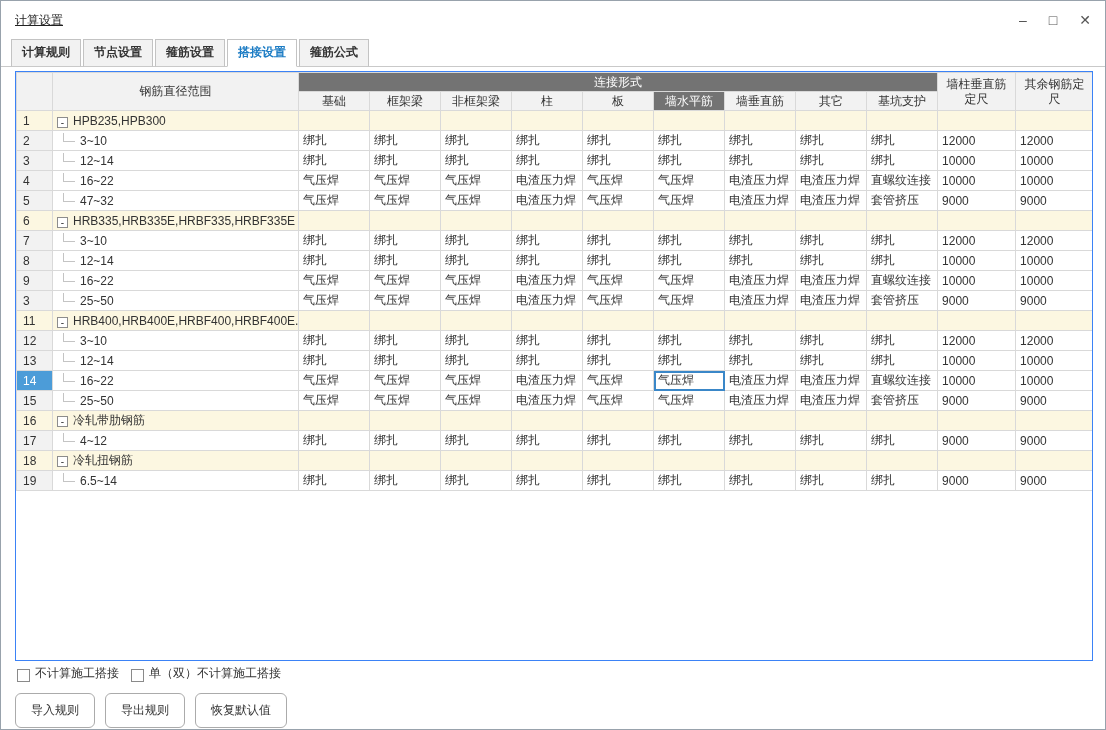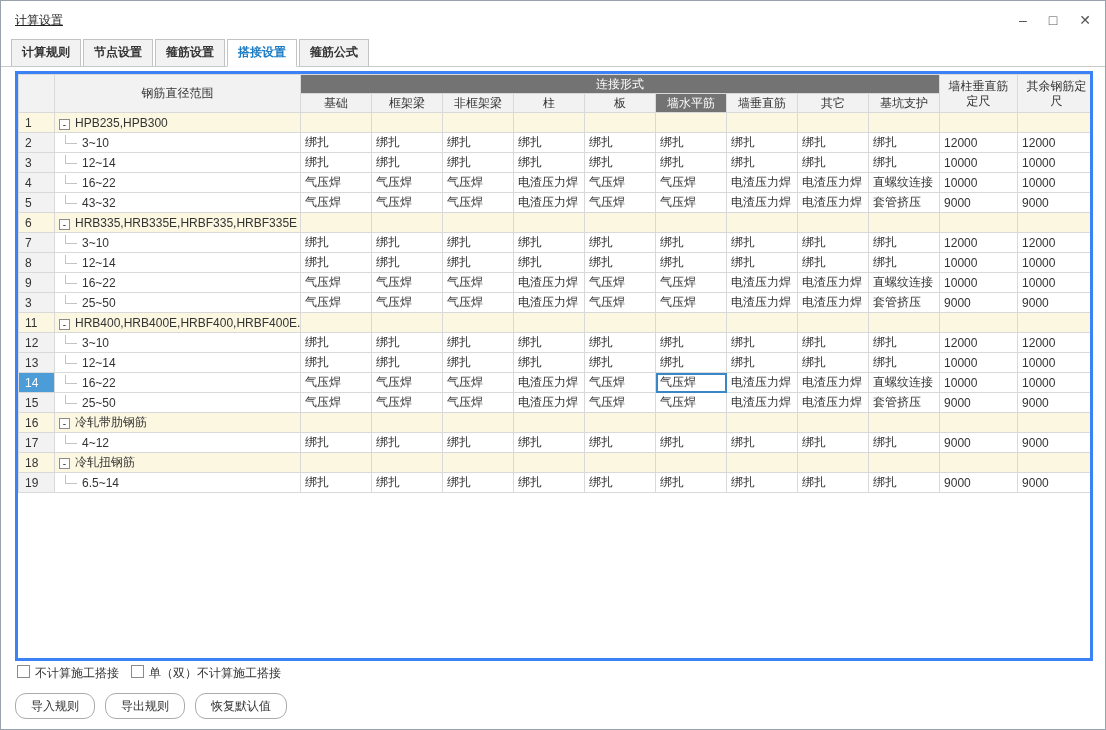--- a/index.html
+++ b/index.html
@@ -13,40 +13,40 @@
   .title { font-size:12px; color:#222;text-decoration:underline; }
   .win-controls { display:flex; align-items:center; gap:22px; }
   .wc { color:#555; font-size:14px; line-height:14px; cursor:default; }
 
   
   .tabbar { display:flex; align-items:flex-end; padding:0 10px; height:28px; border-bottom:1px solid #C9C9C9; background:#fff;font-weight:bold; }
   .tab { padding:4px 10px 5px; border:1px solid #C3C3C3; border-bottom:1px solid #C9C9C9; background:#F2F2F2; margin-right:2px; margin-bottom:-1px; color:#333; cursor:default; white-space:nowrap; }
   .tab.active { background:#fff; color:#1C7CC4; border-bottom:1px solid #fff; }
 
   
-  .table-wrap { position:absolute; left:14px; top:70px; width:1078px; height:590px; border:3px solid #3b82f6; background:#fff; overflow:hidden; }
+  .table-wrap { position:absolute; left:14px; top:70px; width:1078px; height:590px; border:1px solid #3b82f6; background:#fff; overflow:hidden; }
   table { border-collapse:collapse; width:100%; table-layout:fixed; }
   th, td { border:1px solid #D9D9D9; padding:0 4px; overflow:hidden; white-space:nowrap; font-weight:normal; }
   thead th { height:19px; background:#F2F2F2; text-align:center; color:#333; }
   thead th.blue { background:#737373; color:#fff; }
   thead th.wrap { white-space:normal; line-height:1.25; }
   tbody td { height:20px; text-align:left; background:#fff; }
   td.row-num { background:#F2F2F2; text-align:left; padding-left:6px; color:#333; }
   td.row-num.sel-num { background:#4C9CD8; color:#fff; }
   tr.group-row td { background:#FCF7E1; }
   .collapse-box { display:inline-block; width:11px; height:11px; border:1px solid #8C8C8C; background:#fff; line-height:9px; text-align:center; font-size:10px; margin-right:5px; vertical-align:-1px; color:#333; }
   .tree-line { display:inline-block; width:12px; height:9px; border-left:1px solid #C4C4C4; border-bottom:1px solid #C4C4C4; margin:0 5px 3px 6px; }
   td.sel-cell { outline:2px solid #3A87C8; outline-offset:-2px; }
 
   
   .check-row { position:absolute; left:16px; top:664px; display:flex; align-items:center; }
-  .chk { display:flex; align-items:flex-start; margin-right:12px; cursor:default; }
+  .chk { display:flex; align-items:flex-end; margin-right:12px; cursor:default; }
   .checkbox { display:inline-block; width:13px; height:13px; border:1px solid #8A8A8A; background:#fff; margin-right:5px; }
   .btn-row { position:absolute; left:14px; top:692px; display:flex; gap:10px; }
-  .btn { height:26px; padding:0 15px; background:#fff; border:1px solid #ABABAB; border-radius:11px; font-size:12px; font-family:inherit; color:#333; cursor:default; }
+  .btn { height:35px; padding:0 15px; background:#fff; border:1px solid #ABABAB; border-radius:6px; font-size:12px; font-family:inherit; color:#333; cursor:default; }
 </style>
 </head>
 <body>
 
 <div class="window">
 
   <div class="titlebar">
     <span class="title">计算设置</span>
     <div class="win-controls">
       <span class="wc">–</span>
@@ -148,21 +148,21 @@
             <td class="conn-cell">气压焊</td>
             <td class="conn-cell">气压焊</td>
             <td class="conn-cell">电渣压力焊</td>
             <td class="conn-cell">电渣压力焊</td>
             <td class="conn-cell">直螺纹连接</td>
             <td class="len-cell">10000</td>
             <td class="len-cell">10000</td>
           </tr>
           <tr class="data-row">
             <td class="row-num">5</td>
-            <td class="range-cell"><span class="tree-line"></span><span>43~32</span></td>
+            <td class="range-cell"><span class="tree-line"></span><span>47~32</span></td>
             <td class="conn-cell">气压焊</td>
             <td class="conn-cell">气压焊</td>
             <td class="conn-cell">气压焊</td>
             <td class="conn-cell">电渣压力焊</td>
             <td class="conn-cell">气压焊</td>
             <td class="conn-cell">气压焊</td>
             <td class="conn-cell">电渣压力焊</td>
             <td class="conn-cell">电渣压力焊</td>
             <td class="conn-cell">套管挤压</td>
             <td class="len-cell">9000</td>

